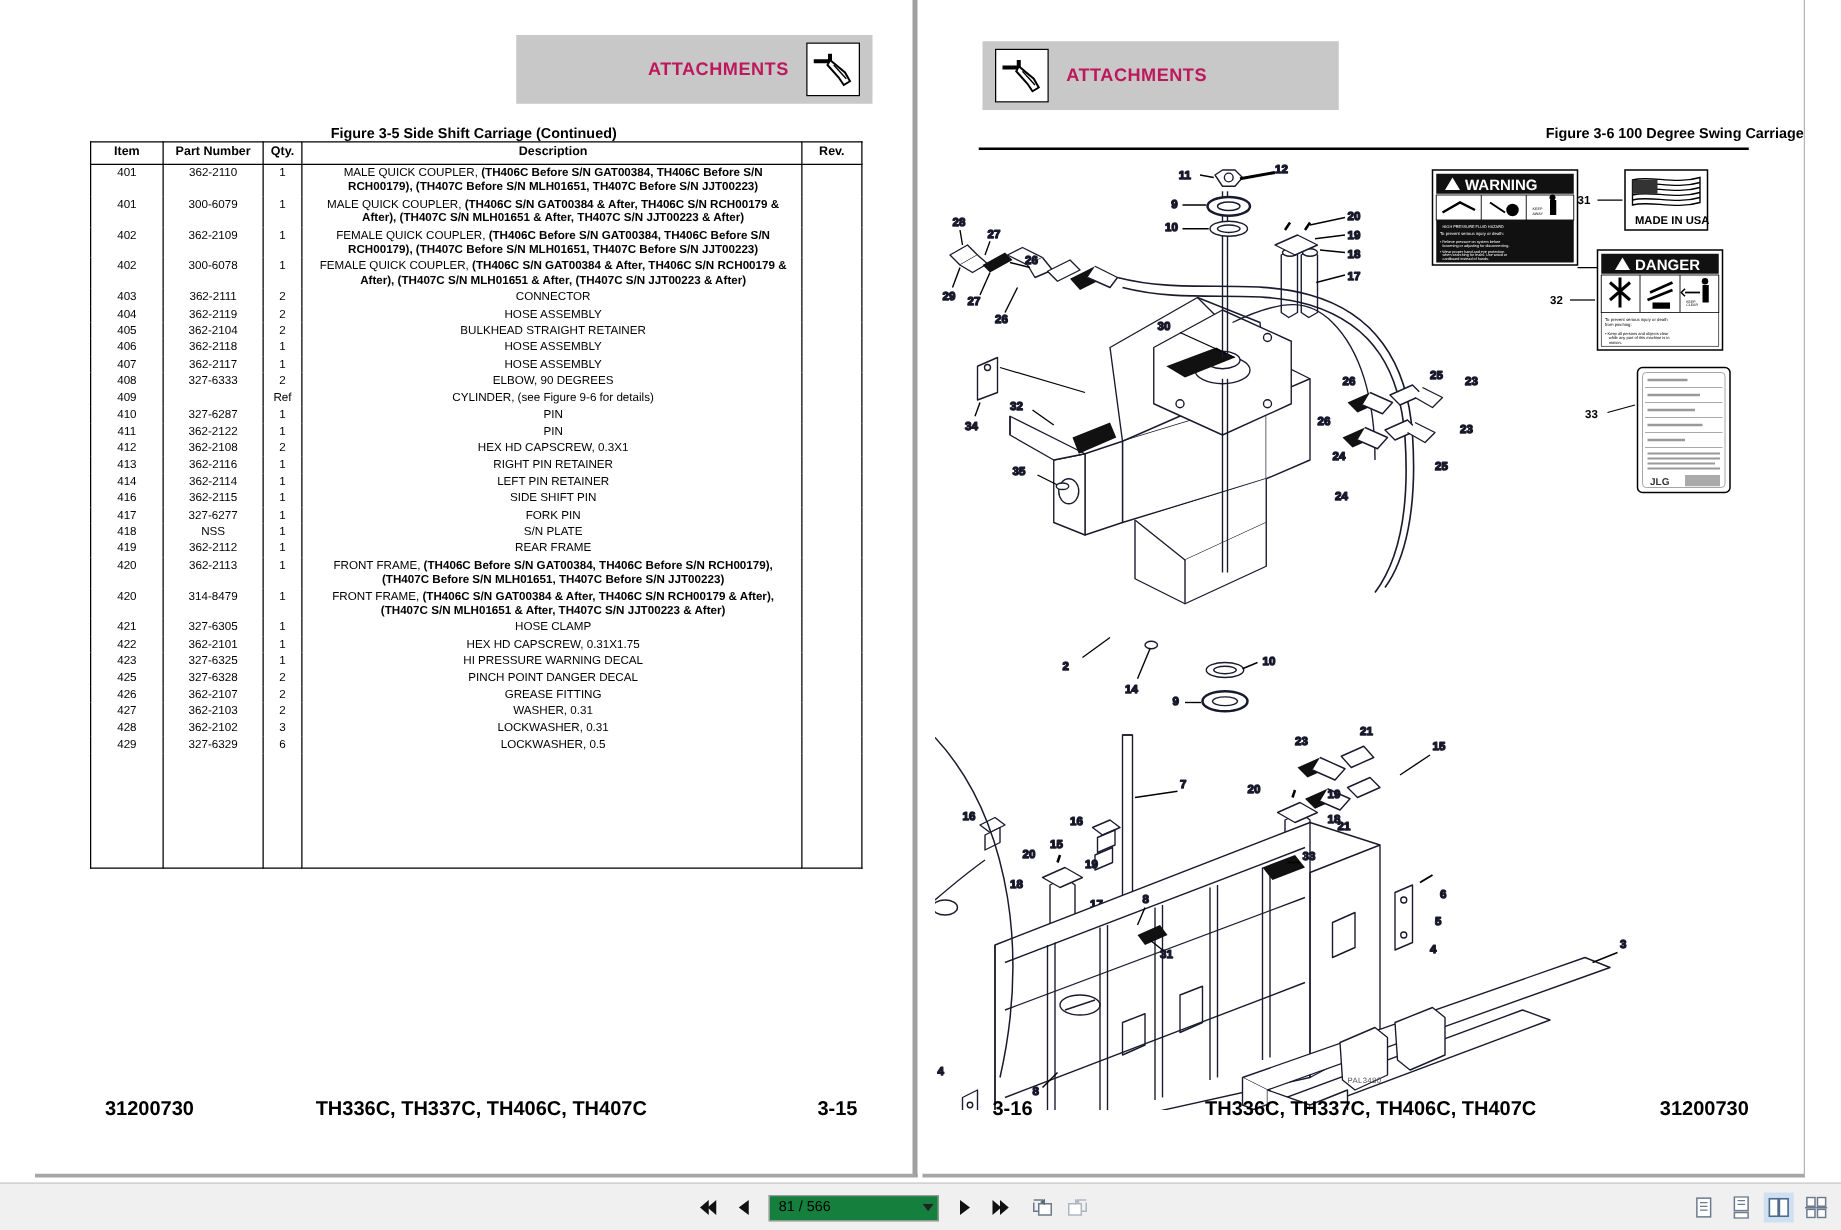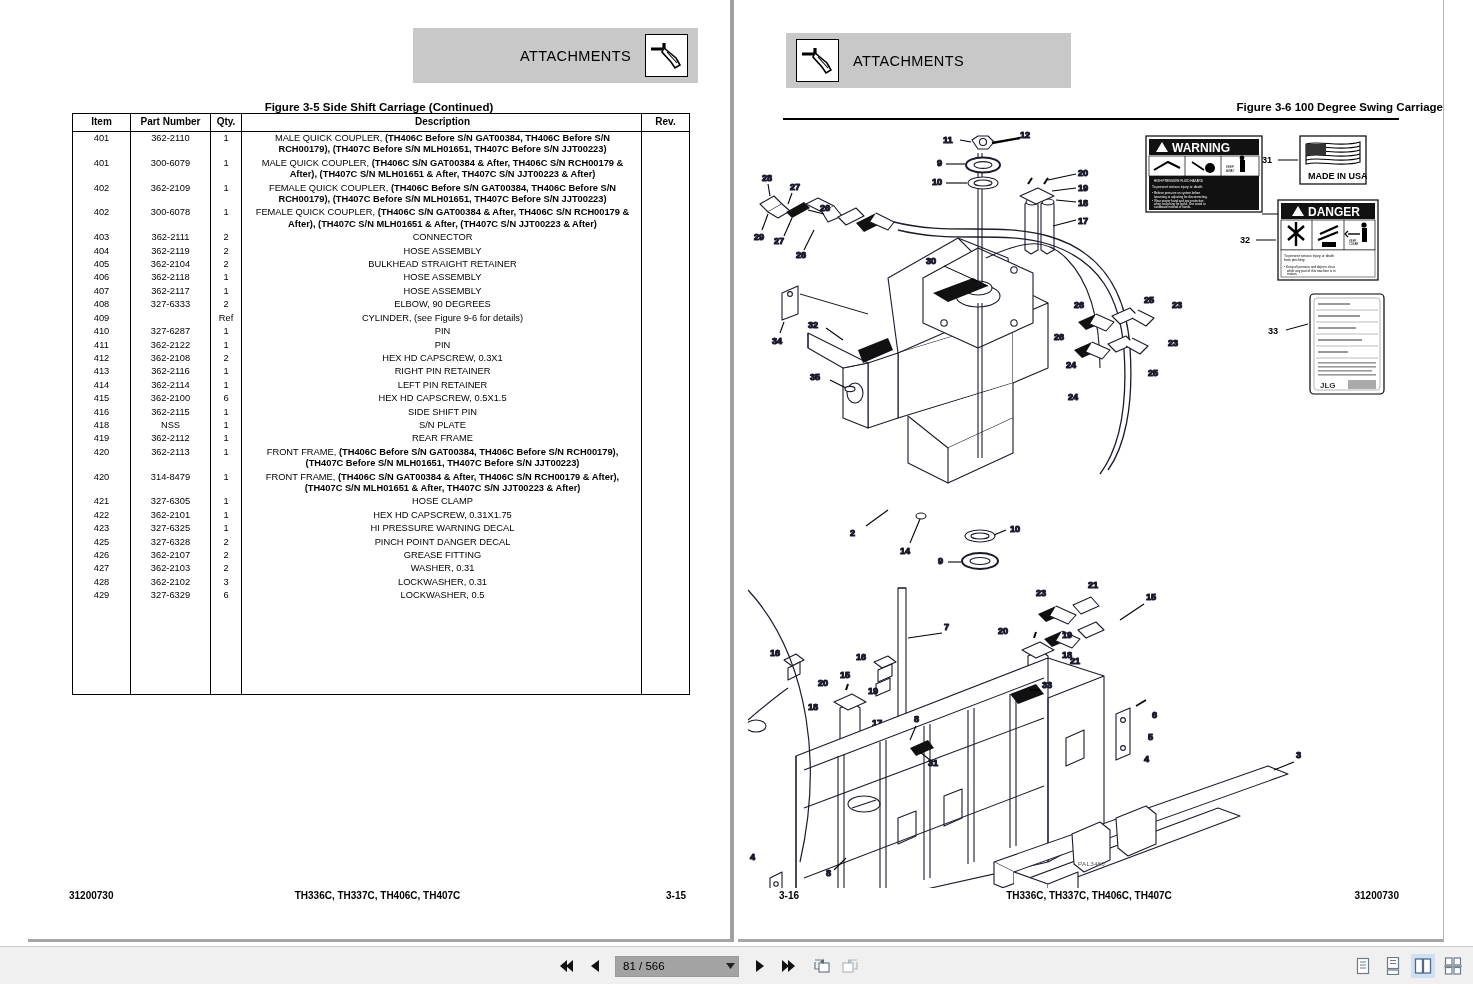--- a/index.html
+++ b/index.html
@@ -39,23 +39,23 @@
     height: 55px;
     background: #c8c8c8;
     display: flex;
     align-items: center;
   }
   #hdr-left  { left: 385px; top: 28px; width: 285px; justify-content: flex-end; padding-right: 10px; }
   #hdr-right { left: 48px;  top: 33px; width: 285px; justify-content: flex-start; padding-left: 10px; }
 
   .hdr-title {
     font-size: 14.5px;
-    font-weight: normal;
+    font-weight: bold;
     letter-spacing: .4px;
-    color: #000000;
+    color: #be185d;
   }
   #hdr-left .hdr-title  { margin-right: 14px; }
   #hdr-right .hdr-title { margin-left: 14px; }
 
   .hdr-icon {
     width: 43px; height: 43px;
     background: #ffffff;
     border: 1.5px solid #000;
     flex: 0 0 auto;
     position: relative;
@@ -109,26 +109,26 @@
   .c-qty  { width: 31px;  text-align: center; }
   .c-desc { width: 400px; text-align: center; padding-left: 6px !important; padding-right: 4px !important; }
   .c-rev  { width: 48px; }
   #parts-table tbody tr.filler td { height: 92px; }
   #parts-table tbody tr.lastrow td { border-bottom: 1.6px solid #000; }
   .desc-bold { font-weight: bold; }
 
   
   .pg-footer {
     position: absolute;
-    left: 41px; right: 44px;
+    left: 56px; right: 44px;
     bottom: 38px;
     height: 22px;
     display: flex;
-    align-items: flex-end;
-    font-size: 10px;
+    align-items: flex-start;
+    font-size: 16px;
     font-weight: bold;
     color: #000;
   }
   .pg-footer .f-l { width: 150px; text-align: left; }
   .pg-footer .f-c { flex: 1; text-align: center; }
   .pg-footer .f-r { width: 150px; text-align: right; }
 
   
   #illus { position: absolute; left: 10px; top: 118px; width: 690px; height: 770px; }
   #illus svg { display: block; }
@@ -151,23 +151,23 @@
   .tbtn {
     width: 21px; height: 22px;
     display: flex; align-items: center; justify-content: center;
     background: transparent; border: none; cursor: pointer;
     padding: 0;
   }
   .tbtn svg { display: block; }
 
   #page-select-wrap {
     position: relative;
-    width: 124px; height: 21px;
+    width: 136px; height: 21px;
     border: 1px solid #999;
-    background: #a3a3a3;
+    background: #15803d;
     display: flex; align-items: center;
     margin: 0 3px;
   }
   #page-field {
     font-size: 11.5px; color: #000; padding-left: 7px; flex: 1;
     font-family: "Liberation Sans", sans-serif;
   }
   #page-caret {
     width: 16px; height: 100%;
     display: flex; align-items: center; justify-content: center;
@@ -324,31 +324,31 @@
               <td class="c-rev"></td>
             </tr>
             <tr>
               <td class="c-item">414</td>
               <td class="c-part">362-2114</td>
               <td class="c-qty">1</td>
               <td class="c-desc"><span>LEFT PIN RETAINER</span></td>
               <td class="c-rev"></td>
             </tr>
             <tr>
-              <td class="c-item">415</td>
-              <td class="c-part">362-2100</td>
-              <td class="c-qty">6</td>
-              <td class="c-desc"><span>HEX HD CAPSCREW, 0.5X1.5</span></td>
-              <td class="c-rev"></td>
-            </tr>
-            <tr>
               <td class="c-item">416</td>
               <td class="c-part">362-2115</td>
               <td class="c-qty">1</td>
               <td class="c-desc"><span>SIDE SHIFT PIN</span></td>
+              <td class="c-rev"></td>
+            </tr>
+            <tr>
+              <td class="c-item">417</td>
+              <td class="c-part">327-6277</td>
+              <td class="c-qty">1</td>
+              <td class="c-desc"><span>FORK PIN</span></td>
               <td class="c-rev"></td>
             </tr>
             <tr>
               <td class="c-item">418</td>
               <td class="c-part">NSS</td>
               <td class="c-qty">1</td>
               <td class="c-desc"><span>S/N PLATE</span></td>
               <td class="c-rev"></td>
             </tr>
             <tr>

